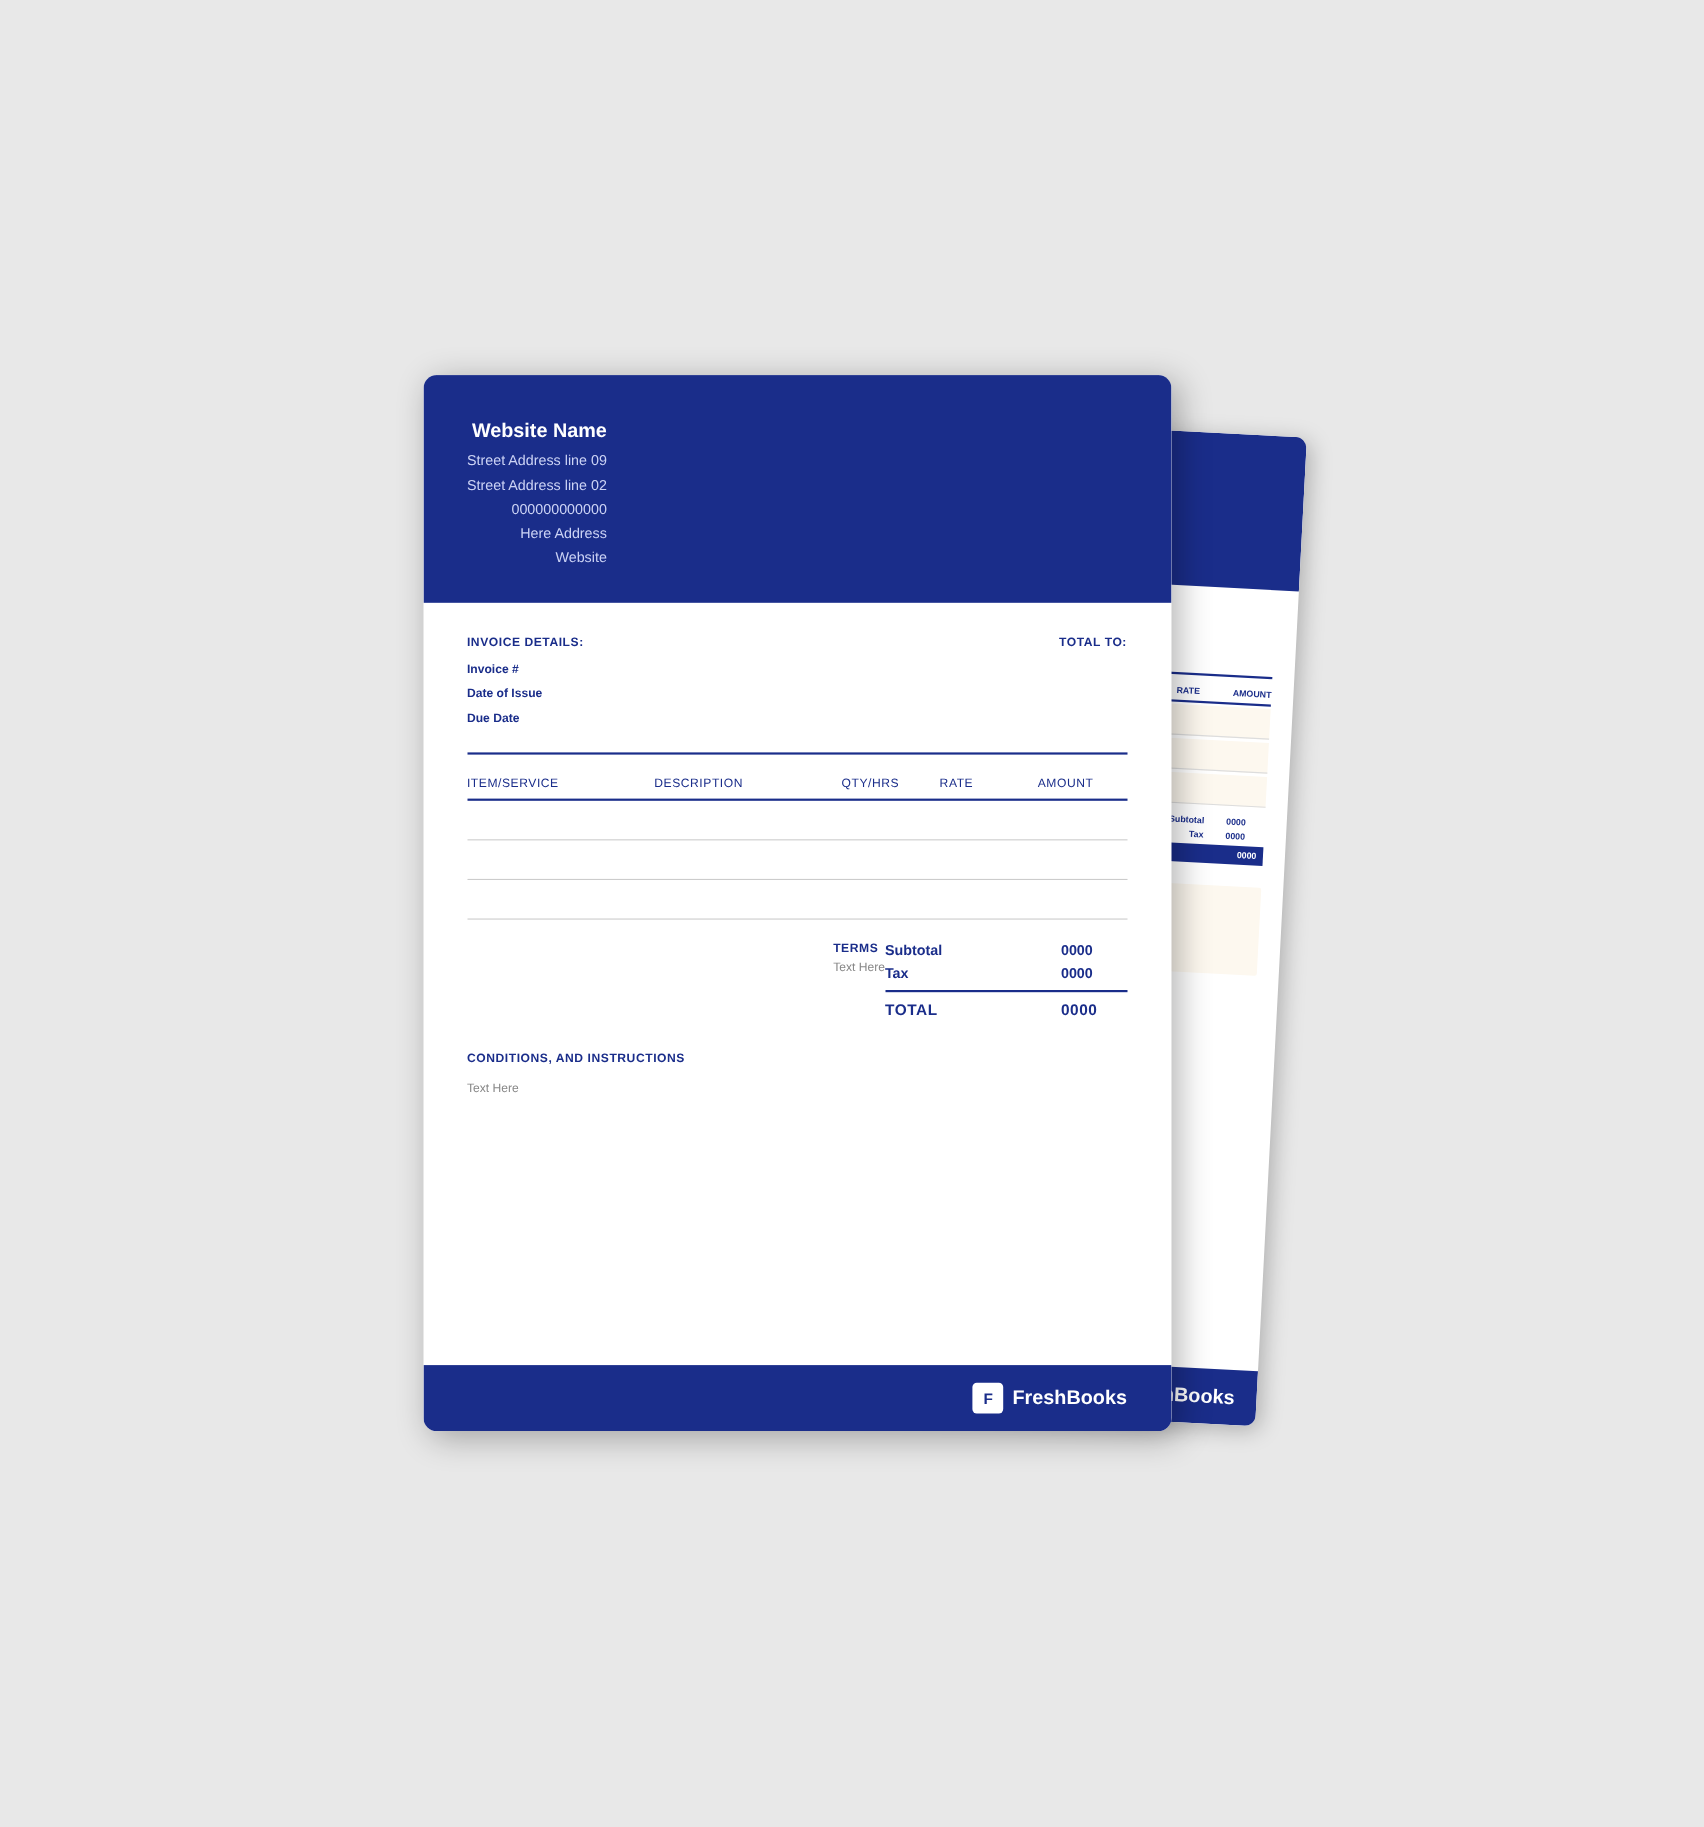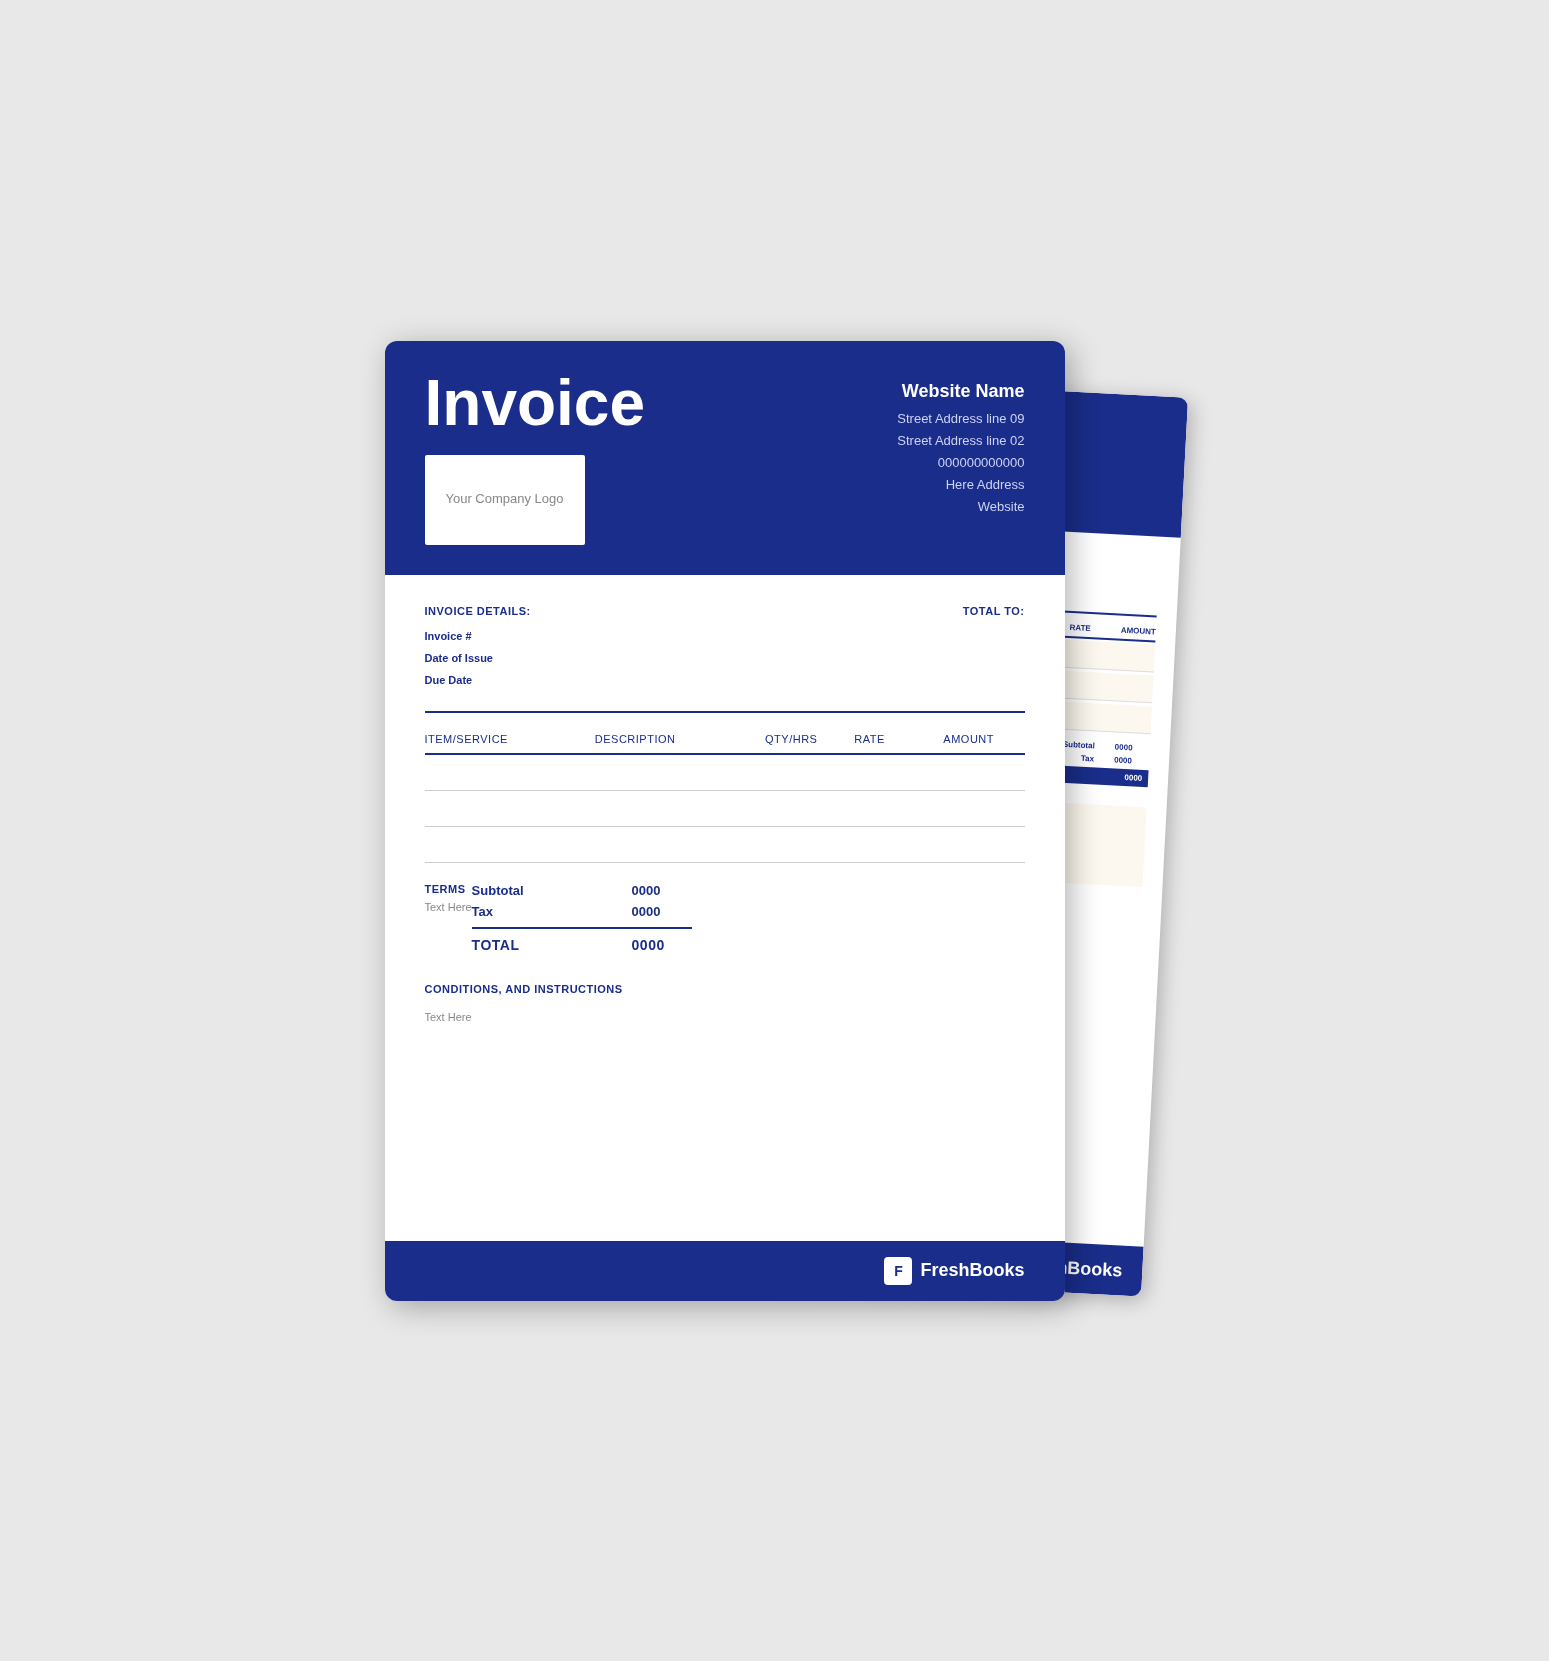--- a/index.html
+++ b/index.html
@@ -282,21 +282,21 @@
     }
 
     .items-table-row .cell {
       font-size: 12px;
       color: #222;
     }
 
     
     .bottom-section {
       display: flex;
-      justify-content: flex-start;
+      justify-content: flex-end;
       margin-top: 20px;
     }
 
     .terms-section {}
     .terms-label {
       font-size: 11px;
       font-weight: bold;
       color: #1a2d8a;
       letter-spacing: 0.5px;
       margin-bottom: 6px;
@@ -450,26 +450,20 @@
           <span>F</span>
         </div>
         <span>FreshBooks</span>
       </div>
     </div>
   </div>
 
   <div class="invoice-front">
 
     <div class="front-header">
-      <div class="front-header-left">
-        <div class="invoice-title">Invoice</div>
-        <div class="logo-box">
-          <span class="logo-text">Your Company Logo</span>
-        </div>
-      </div>
       <div class="front-header-right">
         <div class="business-name">Website Name</div>
         <div class="business-detail">Street Address line 09</div>
         <div class="business-detail">Street Address line 02</div>
         <div class="business-detail">000000000000</div>
         <div class="business-detail">Here Address</div>
         <div class="business-detail">Website</div>
       </div>
     </div>
 

